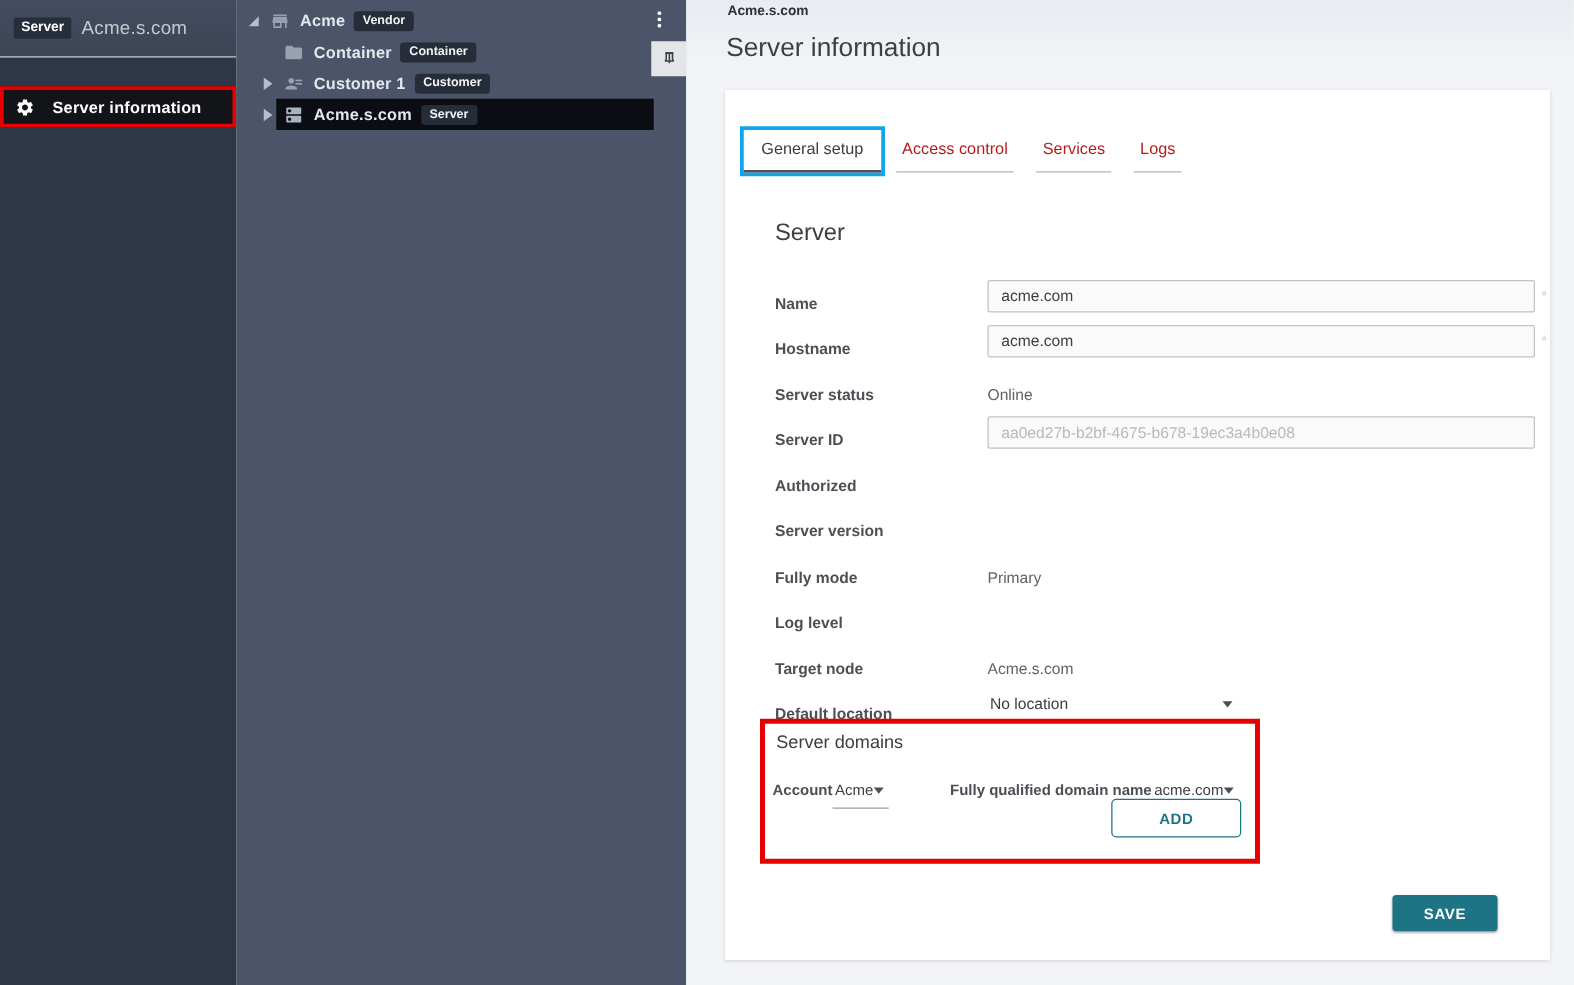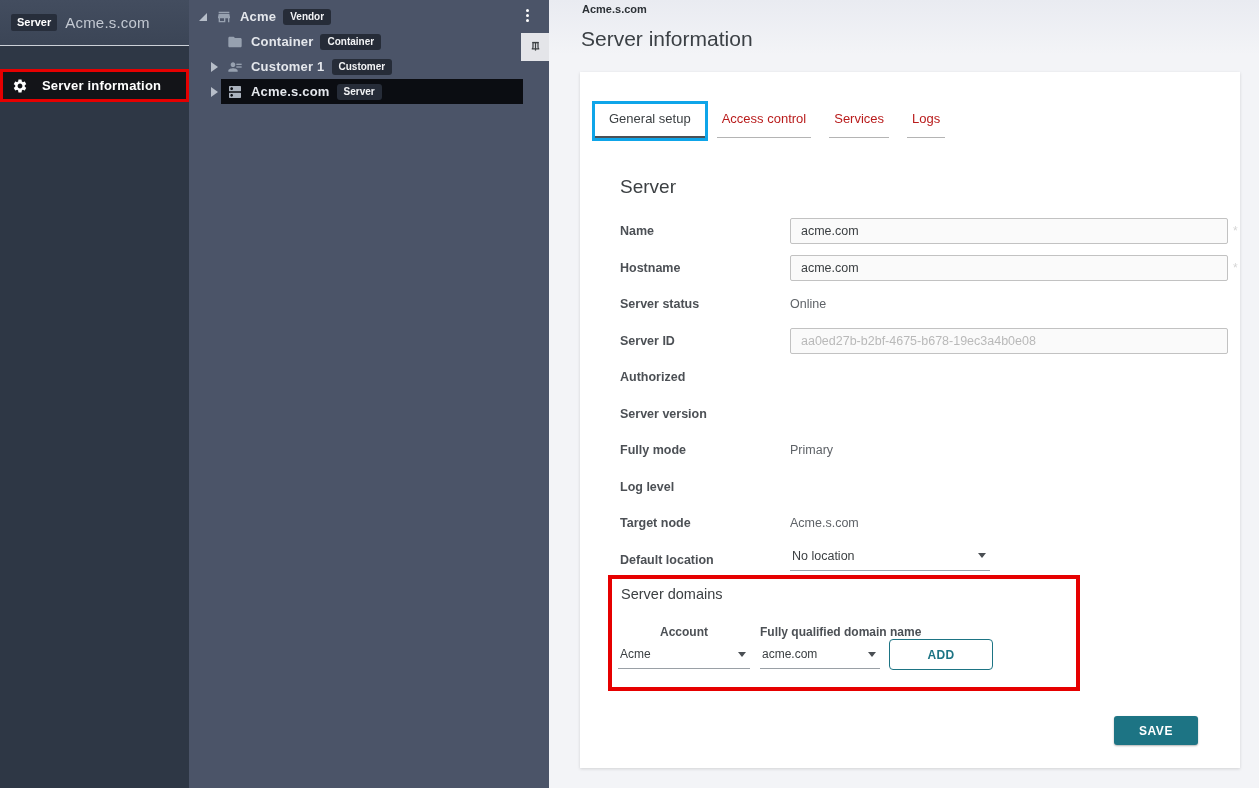--- a/index.html
+++ b/index.html
@@ -42,38 +42,38 @@
   
   .tabs { position:absolute; left:12px; top:29px; display:flex; align-items:flex-start; }
   .tab-annot { border:3px solid #0ea5e9; }
   .tab { font-size:13px; color:#b91c1c; cursor:pointer; white-space:nowrap; }
   .tab.active { color:#3c4043; padding:7px 14px 10px; border-bottom:2px solid #4d5156; }
   .tab.plain { margin-left:9px; padding:10px 5px 11px; border-bottom:1px solid #b4b4b4; margin-right:9px; }
 
   
   .section-heading { position:absolute; left:40px; top:104px; font-size:19px; color:#3c4043; }
   .form { position:absolute; left:40px; top:141px; width:608px; }
-  .frow { height:36.5px; display:flex; align-items:center; }
+  .frow { height:36.5px; display:flex; align-items:flex-end; }
   .flabel { width:170px; flex:0 0 170px; font-size:12.5px; font-weight:bold; color:#4c5055; }
   .fval { flex:1; display:flex; align-items:center; position:relative; }
   .tinput { width:438px; height:26px; border:1px solid #c2c2c2; border-radius:2px; background:#fafafa; padding:0 10px; font-size:12.5px; color:#3c4043; font-family:"Liberation Sans",sans-serif; }
   .tinput:disabled { color:#b9b9b9; background:#fafafa; }
   .req { color:#d5d5d5; font-size:12px; margin-left:5px; }
   .static { font-size:12.5px; color:#5f6368; }
   .dd { display:flex; align-items:center; justify-content:space-between; border-bottom:1px solid #9aa0a6; padding:0 4px 7px 2px; cursor:pointer; }
   .dd .ddtext { font-size:12.5px; color:#3c4043; }
   .caret { width:0; height:0; border-left:4px solid transparent; border-right:4px solid transparent; border-top:5px solid #4a4f54; }
   .dd-130 { width:128px; }
   .dd-200 { width:200px; }
 
   
-  .domains-box { position:absolute; left:28px; top:503px; width:472px; height:116px; border:4px solid #e60000; }
+  .domains-box { position:absolute; left:28px; top:503px; width:400px; height:116px; border:4px solid #e60000; }
   .domains-heading { position:absolute; left:9px; top:7px; font-size:14.5px; color:#3c4043; }
   .dom-cols { position:absolute; left:6px; top:46px; display:flex; align-items:flex-start; }
-  .dom-col { display:flex; flex-direction:column; }
+  .dom-col { display:flex; }
   .dom-col-head { font-size:12px; font-weight:bold; color:#4c5055; text-align:center; margin-bottom:8px; white-space:nowrap; }
   .dom-dd { display:flex; align-items:center; justify-content:space-between; border-bottom:1px solid #9aa0a6; padding:0 4px 7px 2px; cursor:pointer; }
   .dom-dd .ddtext { font-size:12px; color:#3c4043; }
   .w132 { width:132px; }
   .w120 { width:120px; margin-left:10px; }
   .add-btn { margin-left:9px; margin-top:14px; width:104px; height:31px; background:#fff; border:1px solid #1d7484; border-radius:4px; color:#1d7484; font-size:12px; font-weight:bold; letter-spacing:.4px; cursor:pointer; font-family:"Liberation Sans",sans-serif; }
 
   .save-btn { position:absolute; left:534px; top:644px; width:84px; height:29px; background:#1d7484; border:none; border-radius:3px; color:#fff; font-size:12px; font-weight:bold; letter-spacing:.5px; cursor:pointer; box-shadow:0 1px 2px rgba(0,0,0,.3); font-family:"Liberation Sans",sans-serif; }
 </style>
 </head>

